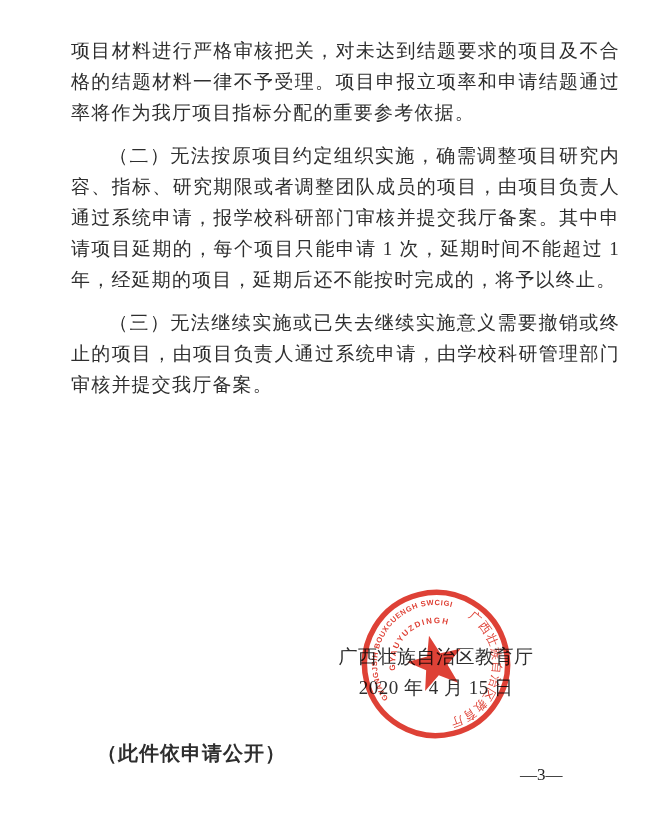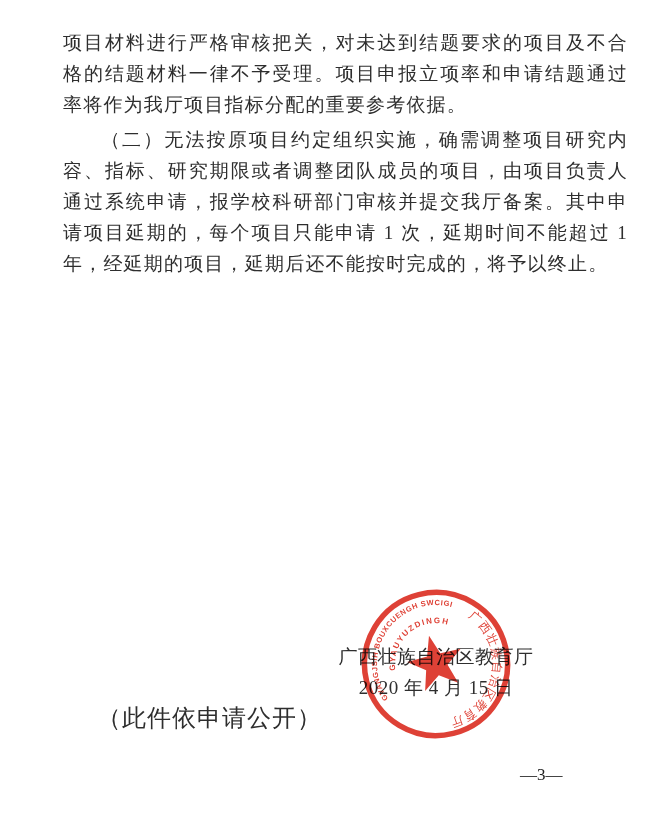--- a/index.html
+++ b/index.html
@@ -18,40 +18,41 @@
     position: absolute;
     left: 59px;
     top: 23px;
     width: 573px;
     font-size: 19px;
     line-height: 31px;
     letter-spacing: 1.2px;
     text-align: justify;
     text-justify: inter-character;
   }
-  .body-text p { margin: 4px; }
+  .body-text p { margin: 12px; }
   .body-text p.indent { text-indent: 2em; font-family: Liberation Serif, serif; }
   .signature {
     position: absolute;
     left: 330px;
     top: 641px;
     width: 212px;
     text-align: center;
     font-size: 19px;
     line-height: 31px;
     letter-spacing: 0.5px;
   }
   .note {
     position: absolute;
     left: 59px;
-    top: 703px;
-    font-size: 24px;
+    top: 738px;
+    font-size: 20px;
     line-height: 31px;
     letter-spacing: 1px;
     padding-left: 38px;
+    font-weight: bold;
   }
   .page-number {
     position: absolute;
     left: 520px;
     top: 765px;
     font-size: 17px;
     letter-spacing: 0;
     color: #222;
   }
   .seal {
@@ -72,20 +73,21 @@
   .seal .cn { font-size: 12px; letter-spacing: 1.2px; font-family: "Liberation Serif", serif; }
 </style>
 </head>
 <body>
 
 <div class="page">
 
   <main class="body-text">
     <p>项目材料进行严格审核把关，对未达到结题要求的项目及不合格的结题材料一律不予受理。项目申报立项率和申请结题通过率将作为我厅项目指标分配的重要参考依据。</p>
     <p class="indent">（二）无法按原项目约定组织实施，确需调整项目研究内容、指标、研究期限或者调整团队成员的项目，由项目负责人通过系统申请，报学校科研部门审核并提交我厅备案。其中申请项目延期的，每个项目只能申请 1 次，延期时间不能超过 1 年，经延期的项目，延期后还不能按时完成的，将予以终止。</p>
+    <p class="indent">（三）无法继续实施或已失去继续实施意义需要撤销或终止的项目，由项目负责人通过系统申请，由学校科研管理部门审核并提交我厅备案。</p>
   </main>
 
   <div class="signature">
     <div>广西壮族自治区教育厅</div>
     <div>2020 年 4 月 15 日</div>
   </div>
 
   <svg class="seal" viewBox="0 0 160 160" width="160" height="160" xmlns="http://www.w3.org/2000/svg">
     <defs>
       <path id="arcOuter" d="M 25.3 102.1 A 59 59 0 0 1 111.3 30.0"></path>

